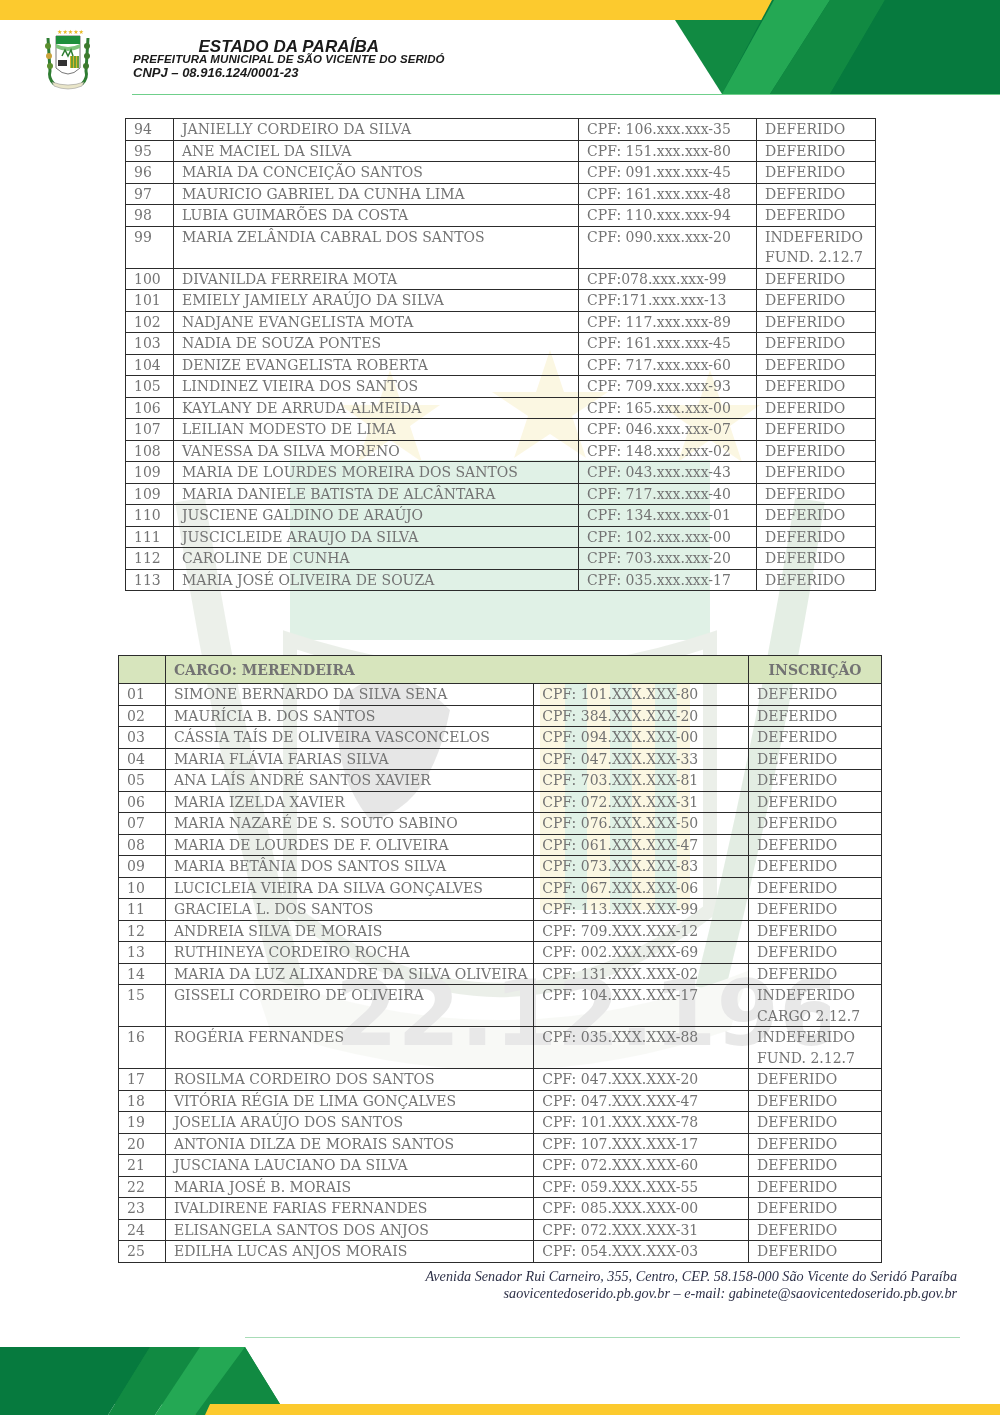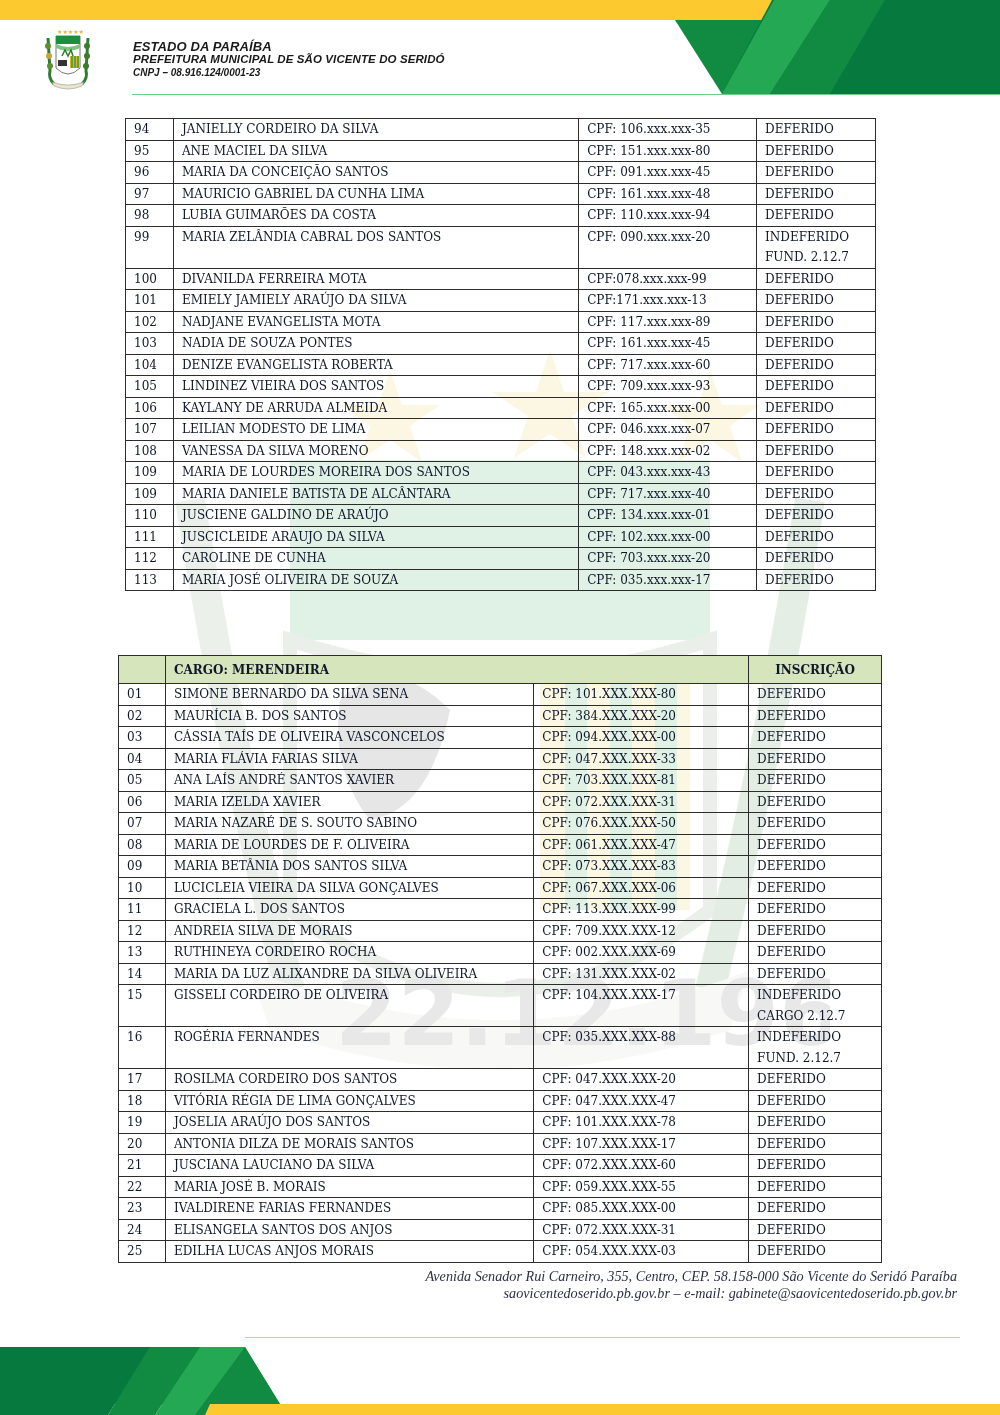--- a/index.html
+++ b/index.html
@@ -5,29 +5,29 @@
   * { box-sizing: border-box; margin: 0; padding: 0; }
   html, body { width: 1000px; height: 1415px; background: #ffffff; }
   body { position: relative; overflow: hidden; font-family: "DejaVu Serif", serif; color: #222; }
 
   
   .top-bar { position: absolute; left: 0; top: 0; width: 1000px; height: 20px; background: #fcca2e; }
   .header-shapes { position: absolute; left: 0; top: 0; width: 1000px; height: 96px; }
   .header-line { position: absolute; left: 132px; top: 94px; width: 868px; height: 1px; background: #6fcf8b; }
   .crest { position: absolute; left: 40px; top: 26px; width: 56px; height: 68px; }
   .header-text { position: absolute; left: 133px; top: 40px; font-family: "Liberation Sans", sans-serif; font-style: italic; font-weight: bold; color: #1a1a1a; }
-  .header-text .l1 { font-size: 13px; line-height: 13px; letter-spacing: 0.1px; }
+  .header-text .l1 { font-size: 17px; line-height: 13px; letter-spacing: 0.1px; text-align: center; }
   .header-text .l2 { font-size: 11.5px; line-height: 13px; letter-spacing: 0.1px; text-align: center; }
-  .header-text .l3 { font-size: 10px; line-height: 13px; }
+  .header-text .l3 { font-size: 13px; line-height: 13px; }
 
   
   .watermark { position: absolute; left: 170px; top: 350px; width: 660px; height: 760px; opacity: 1; pointer-events: none; }
 
   
-  table { position: absolute; border-collapse: collapse; font-family: "DejaVu Serif", serif; font-size: 12px; color: #0f172a; }
+  table { position: absolute; border-collapse: collapse; font-family: "DejaVu Serif", serif; font-size: 14px; color: #737373; }
   td { border: 1px solid #2c2c2c; padding: 0 0 0 8px; height: 21.2px; vertical-align: top; line-height: 20.5px; white-space: nowrap; }
   td.wrap { white-space: normal; }
 
   #t1 { left: 125px; top: 118px; width: 751px; }
   #t1 col.c1 { width: 48px; } #t1 col.c2 { width: 406px; } #t1 col.c3 { width: 178px; } #t1 col.c4 { width: 119px; }
 
   #t2 { left: 118px; top: 655px; width: 764px; }
   #t2 col.c1 { width: 47px; } #t2 col.c2 { width: 369px; } #t2 col.c3 { width: 215px; } #t2 col.c4 { width: 133px; }
   #t2 tr.head td { background: #d7e5bd; font-weight: bold; height: 28px; line-height: 22px; vertical-align: middle; }
   #t2 tr.head td.insc { text-align: center; padding-left: 0; }

